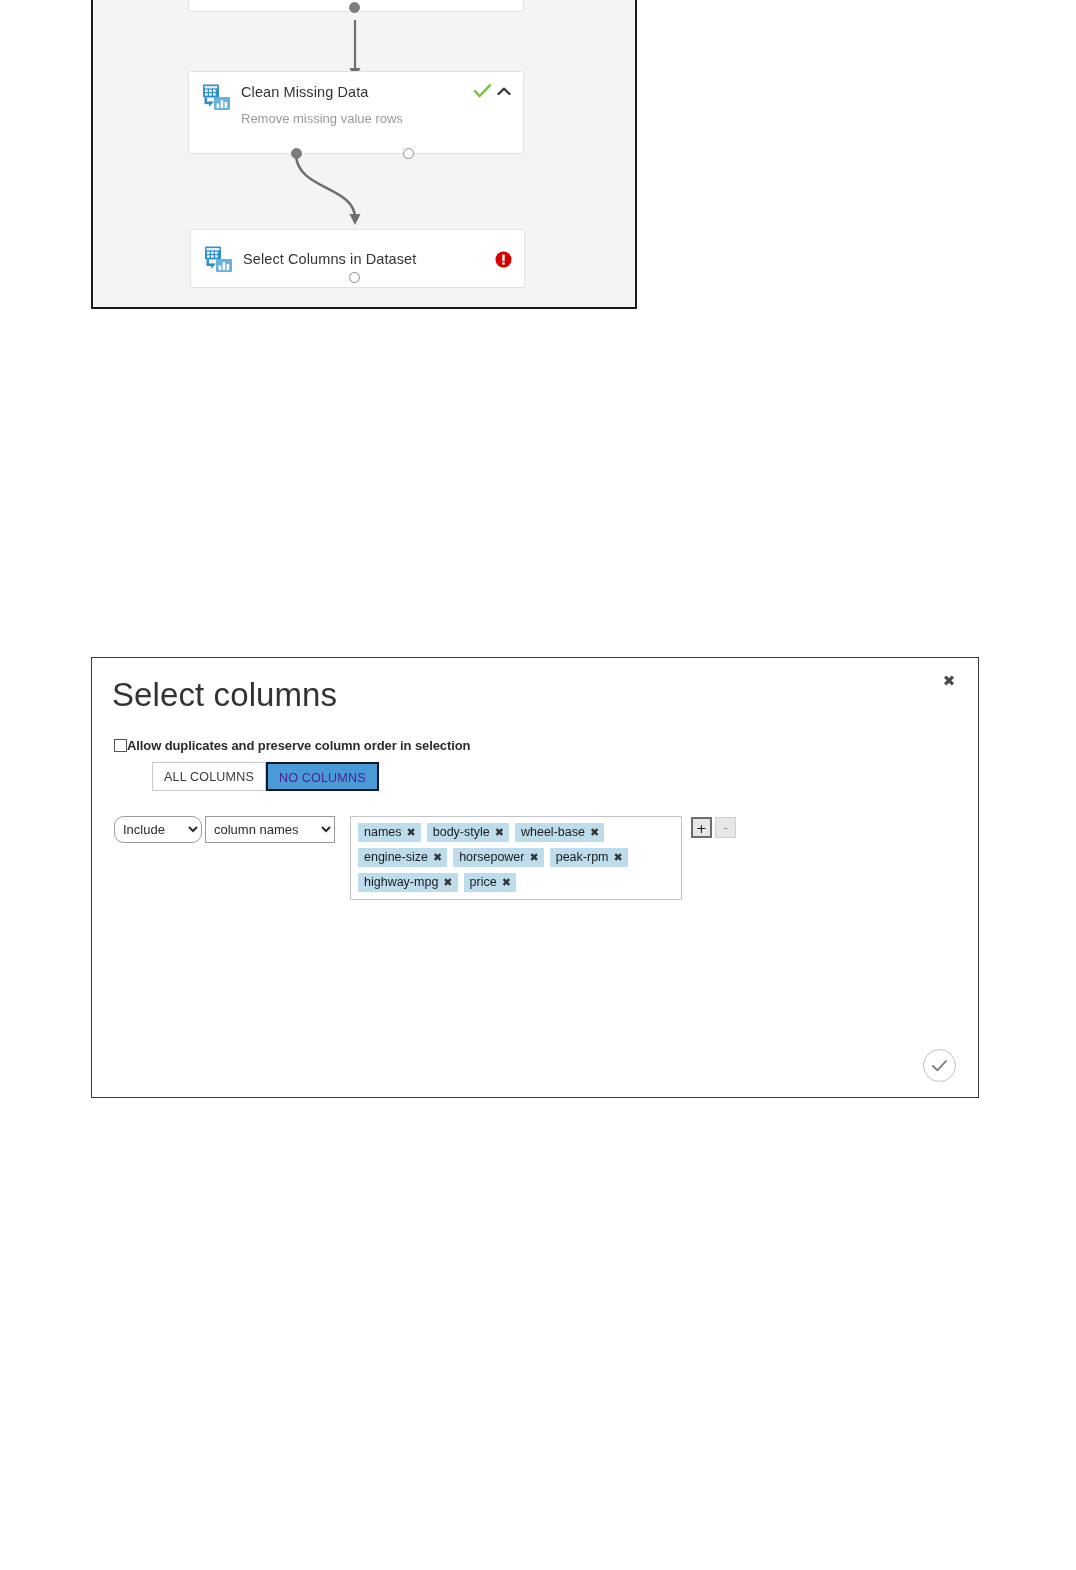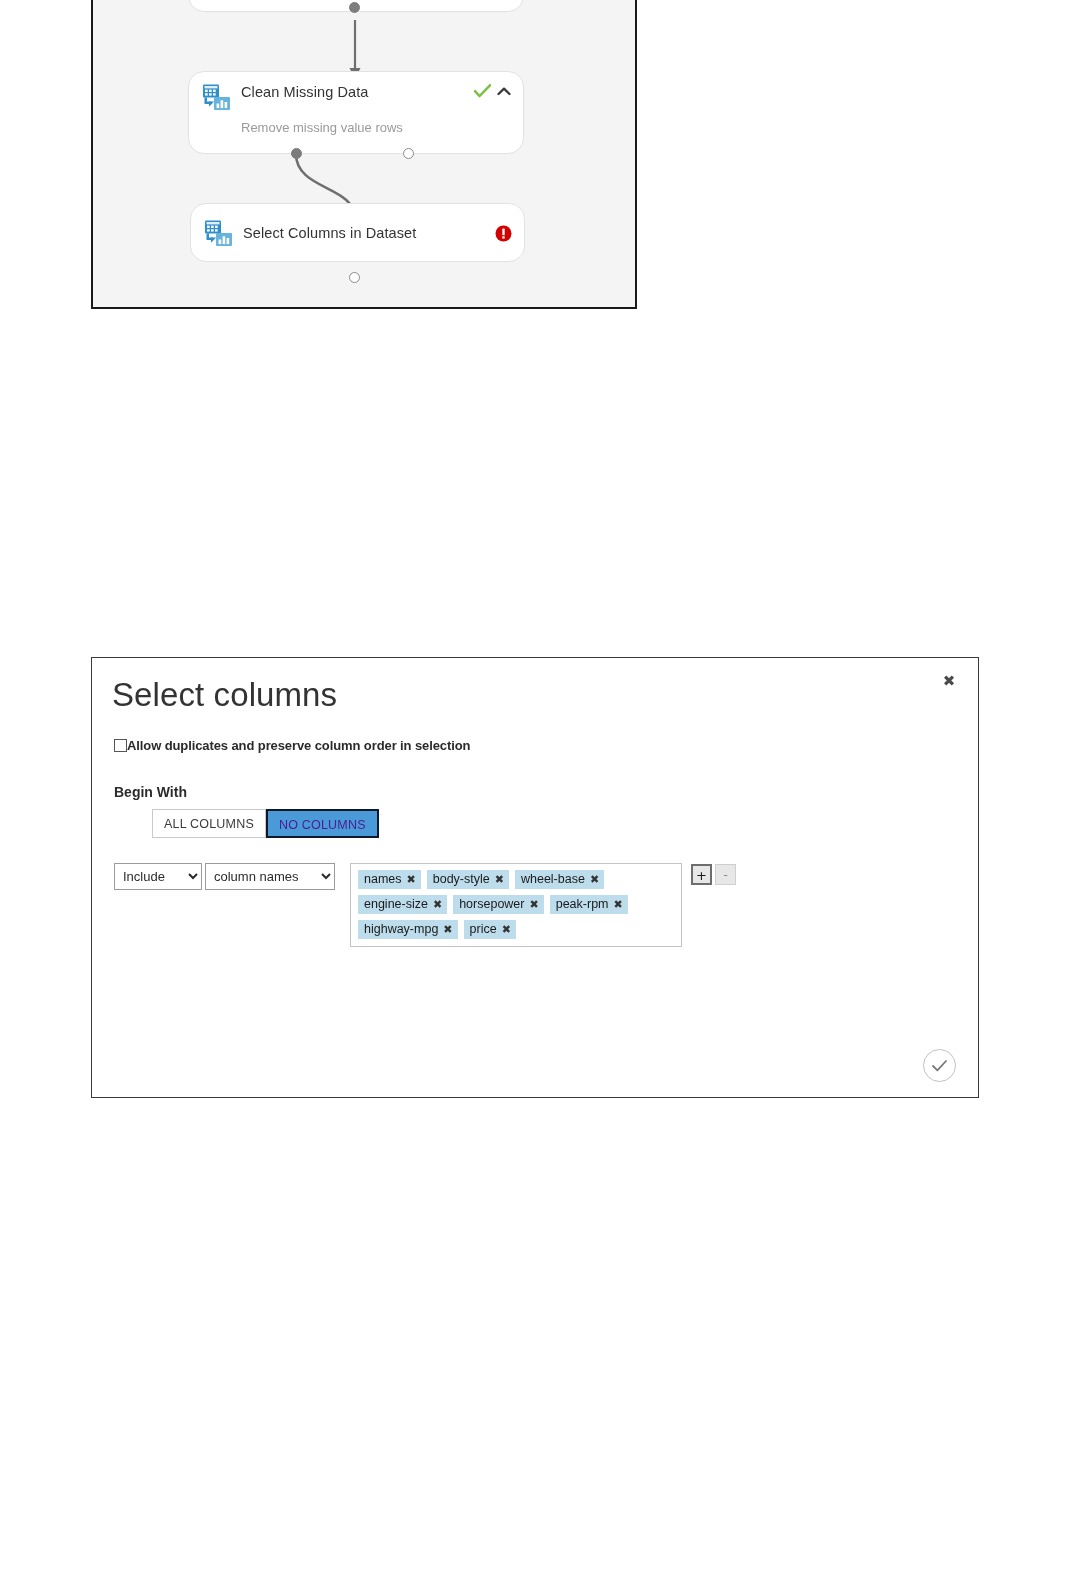--- a/index.html
+++ b/index.html
@@ -25,41 +25,41 @@
     background: #f4f4f4;
     border: 2px solid #1a1a1a;
     box-sizing: border-box;
     overflow: hidden;
   }
 
   .module-card {
     position: absolute;
     background: #ffffff;
     border: 1px solid #e2e2e2;
-    border-radius: 16px;
+    border-radius: 2px;
     box-sizing: border-box;
   }
 
   .module-card.partial {
     left: 95px;
     top: -40px;
     width: 336px;
     height: 58px;
   }
 
   .module-card.clean-missing {
     left: 95px;
     top: 77px;
     width: 336px;
     height: 83px;
   }
 
   .module-card.select-columns {
     left: 97px;
-    top: 209px;
+    top: 235px;
     width: 335px;
     height: 59px;
   }
 
   .module-inner {
     display: flex;
     align-items: flex-start;
     padding: 11px 12px 0 13px;
     height: 100%;
     box-sizing: border-box;
@@ -83,21 +83,21 @@
   .module-title {
     font-size: 14.5px;
     color: #333333;
     line-height: 18px;
     letter-spacing: 0.1px;
   }
   .module-subtitle {
     font-size: 13px;
     color: #9a9a9a;
     line-height: 18px;
-    margin-top: 18px;
+    margin-top: 9px;
   }
 
   .module-status {
     flex: 0 0 auto;
     display: flex;
     align-items: center;
     gap: 6px;
     margin-top: 1px;
   }
 
@@ -257,21 +257,21 @@
     height: 27px;
     font-size: 13px;
     font-family: "Liberation Sans", sans-serif;
     color: #2b2b2b;
     border: 1px solid #9b9b9b;
     background: #ffffff;
     border-radius: 0;
     padding-left: 4px;
     box-sizing: border-box;
   }
-  select.rule-select.op { width: 88px; }
+  select.rule-select.op { width: 88px; border-radius: 10px; }
   select.rule-select.kind { width: 130px; margin-left: 3px; }
 
   .chips-box {
     margin-left: 15px;
     width: 332px;
     min-height: 72px;
     border: 1px solid #c4c4c4;
     background: #ffffff;
     padding: 6px 6px 7px 7px;
     box-sizing: border-box;
@@ -439,21 +439,20 @@
   <div class="dialog-body">
 
 
     <div class="dialog-main">
 
       <div class="checkbox-row">
         <span class="cb-box"></span>
         <span class="cb-label">Allow duplicates and preserve column order in selection</span>
       </div>
 
-      <div class="section-label">Begin With</div>
 
       <div class="toggle-group">
         <div class="toggle-btn">ALL COLUMNS</div>
         <div class="toggle-btn active">NO COLUMNS</div>
       </div>
 
       <div class="rule-row">
 
         <select class="rule-select op">
           <option>Include</option>

